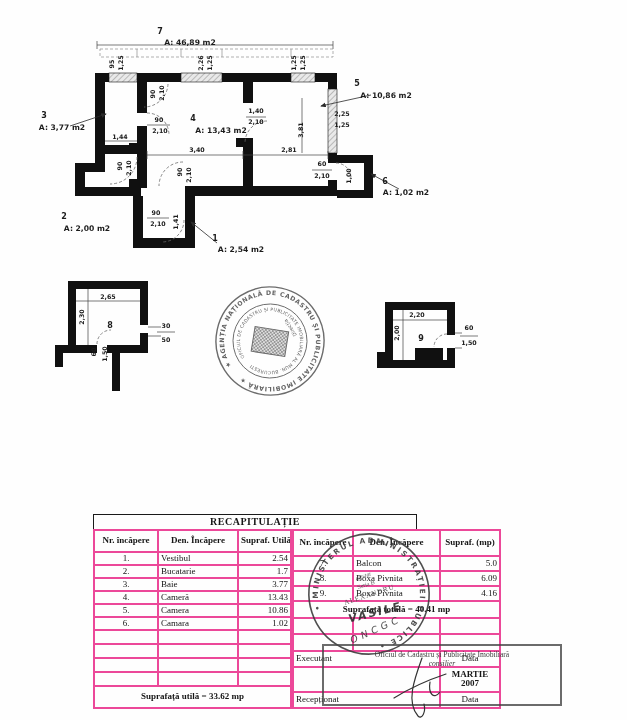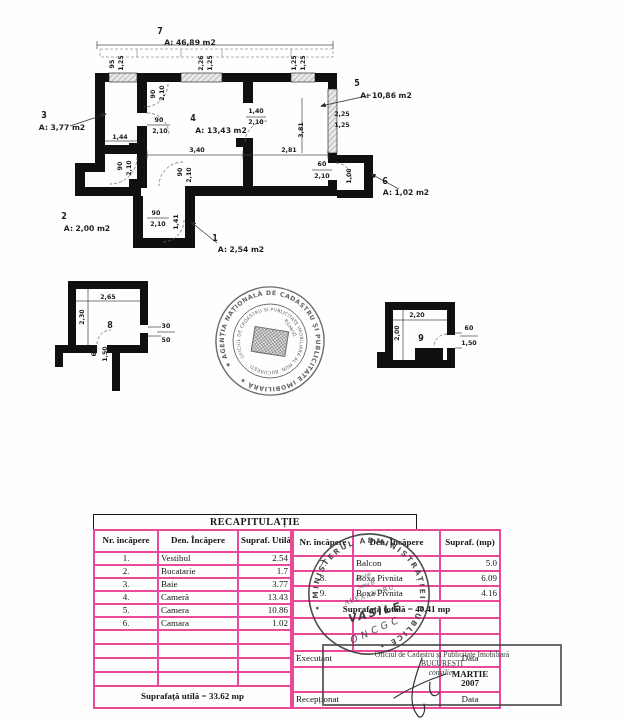--- a/index.html
+++ b/index.html
@@ -385,21 +385,20 @@
         <text x="68" y="59" font-size="6">Seria B</text>
         <text x="68" y="70" font-size="7" letter-spacing="1">ALEXANDRU</text>
       </g>
       <text x="68" y="90" text-anchor="middle" transform="rotate(4 68 90)" font-family="DejaVu Sans,sans-serif" font-size="11" font-style="italic" font-weight="bold" fill="#2e2e2e" letter-spacing="2">VASILE</text>
       <text x="64" y="106" text-anchor="middle" transform="rotate(-6 64 106)" font-family="DejaVu Sans,sans-serif" font-size="9.5" font-style="italic" fill="#3a3a3a" letter-spacing="4">ONCGC</text>
     </g>
   </svg>
 
   <div class="rect-stamp">
     <div class="rs1">Oficiul de Cadastru și Publicitate Imobiliară</div>
-    <div class="rs2">BUCUREȘTI</div>
     <div class="rs4">consilier</div>
   </div>
 
   <svg class="stampsvg" style="left:370px;top:640px;z-index:4;" width="210" height="80" viewBox="0 0 210 80">
     <g stroke="#333" stroke-width="1.2" fill="none" stroke-linecap="round">
       <path d="M52,18 C44,40 36,62 48,76 C52,80 56,72 54,64"></path>
       <path d="M24,58 C40,48 58,40 76,34"></path>
       <path d="M60,42 C58,54 64,60 70,52"></path>
     </g>
   </svg>

